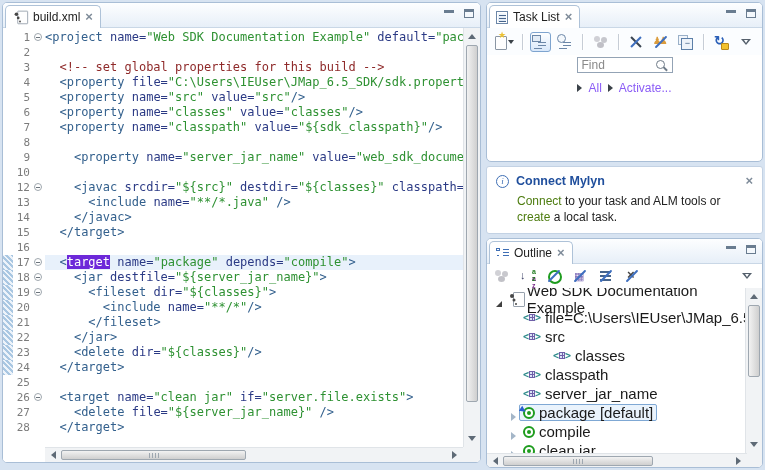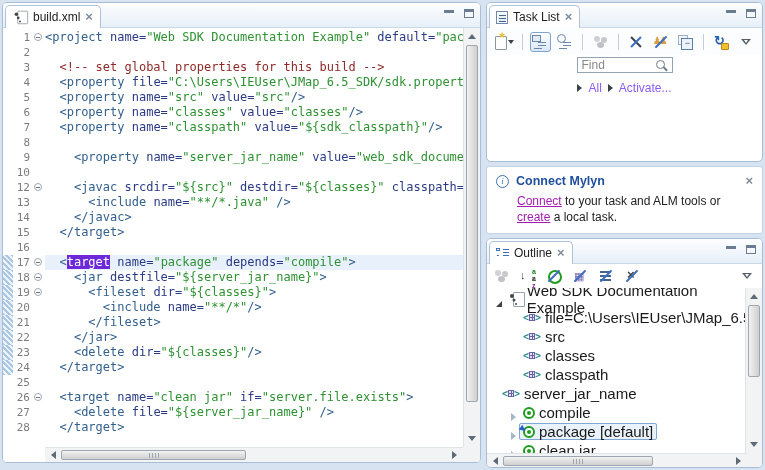--- a/index.html
+++ b/index.html
@@ -113,21 +113,21 @@
   .search-icon::after { content:""; position:absolute; left:8px; top:9px; width:5px; height:1.5px; background:#6F7B88; transform:rotate(45deg); }
   .link-blue { color:#8b5cf6; }
   .find-links { display:flex; align-items:center; gap:6px; }
 
   
   #mylyn-inner { padding:7px 9px; }
   #mylyn-head { display:flex; align-items:center; gap:7px; }
   .info-icon { width:13px; height:13px; border:1.5px solid #3F6FB5; border-radius:50%; color:#3F6FB5; font-family:"Liberation Serif",serif; font-style:italic; font-size:9px; line-height:10px; text-align:center; flex:0 0 13px; }
   #mylyn-title { color:#1F4E9C; font-weight:bold; font-size:12.5px; flex:1; }
   #mylyn-body { margin:5px 0 0 21px; line-height:16px; color:#222; width:232px; }
-  #mylyn-body a { color:#a21caf; text-decoration:underline; }
+  #mylyn-body a { color:#4d7c0f; }
 
   
   #outline-toolbar { justify-content:flex-end; background:#fff; height:24px; padding:2px 4px; }
   #outline-tree { position:absolute; left:0; top:49px; right:15px; bottom:14px; overflow:hidden; background:#fff; }
   .trow { display:flex; align-items:flex-end; height:19px; font-size:15px; }
   .tarrow { width:11px; flex:0 0 11px; display:flex; align-items:center; justify-content:center; }
   .arr-exp { width:0; height:0; border-left:6px solid transparent; border-bottom:6px solid #404040; }
   .arr-col { width:0; height:0; border-top:4px solid transparent; border-bottom:4px solid transparent; border-left:5px solid #A4B6C8; }
   .tlabelwrap { display:flex; align-items:center; gap:4px; padding:0 3px; height:17px; border:1px solid transparent; }
   .trow.selected .tlabelwrap { border-color:#7FA8D4; background:#EAF3FC; border-radius:2px; }
@@ -347,71 +347,71 @@
       </div>
       <div class="trow" style="padding-left: 21px;">
         <span class="tarrow"></span>
         <span class="tlabelwrap">
           <span class="ic prop-glyph">
             <b></b>
           </span>
           <span>src</span>
         </span>
       </div>
-      <div class="trow" style="padding-left: 21px;">
+      <div class="trow" style="padding-left: 11px; margin-left: 40px;">
         <span class="tarrow"></span>
         <span class="tlabelwrap">
           <span class="ic prop-glyph">
             <b></b>
           </span>
           <span>classes</span>
         </span>
       </div>
       <div class="trow" style="padding-left: 21px;">
         <span class="tarrow"></span>
         <span class="tlabelwrap">
           <span class="ic prop-glyph">
             <b></b>
           </span>
           <span>classpath</span>
         </span>
       </div>
-      <div class="trow" style="">
+      <div class="trow" style="padding-left: 21px;">
         <span class="tarrow"></span>
         <span class="tlabelwrap">
           <span class="ic prop-glyph">
             <b></b>
           </span>
           <span>server_jar_name</span>
         </span>
       </div>
-      <div class="trow" style="padding-left: 21px;">
-        <span class="tarrow">
-          <i class="arr-col"></i>
-        </span>
-        <span class="tlabelwrap">
-          <span class="ic target-glyph"></span>
-          <span>compile</span>
-        </span>
-      </div>
       <div class="trow selected" style="padding-left: 21px;">
         <span class="tarrow">
           <i class="arr-col"></i>
         </span>
         <span class="tlabelwrap">
           <span class="ic target-glyph def"></span>
           <span>package [default]</span>
         </span>
       </div>
       <div class="trow" style="padding-left: 21px;">
         <span class="tarrow">
           <i class="arr-col"></i>
         </span>
         <span class="tlabelwrap">
           <span class="ic target-glyph"></span>
+          <span>compile</span>
+        </span>
+      </div>
+      <div class="trow" style="padding-left: 21px;">
+        <span class="tarrow">
+          <i class="arr-col"></i>
+        </span>
+        <span class="tlabelwrap">
+          <span class="ic target-glyph"></span>
           <span>clean jar</span>
         </span>
       </div>
     </div>
   <div class="vsb" id="outline-vsb">
     <span class="up">
         <i class="tri-up"></i>
       </span>
     <span class="vthumb" style="top:17px; height:72px;"></span>
     <span class="dn">

